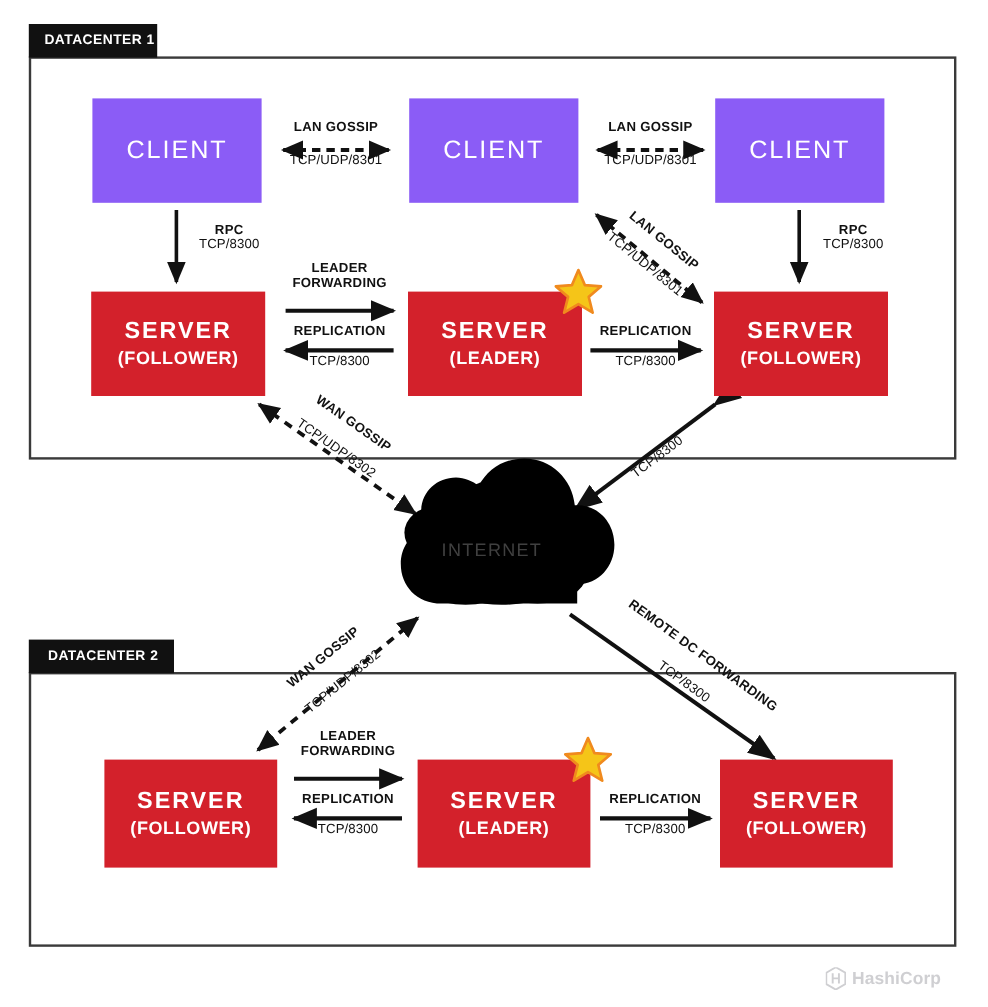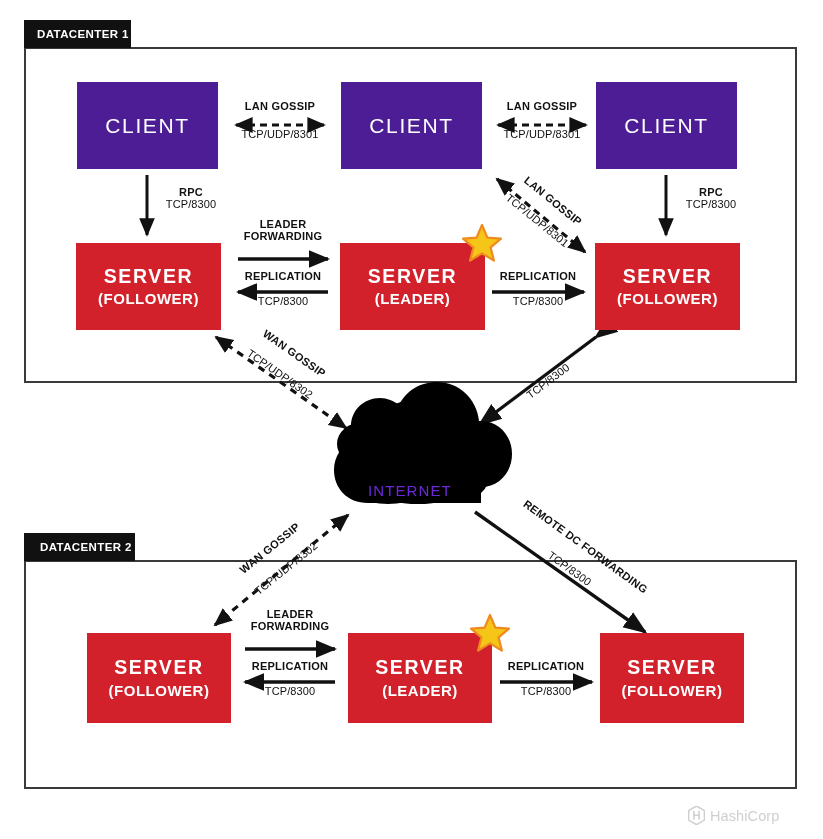--- a/index.html
+++ b/index.html
@@ -36,21 +36,21 @@
   
   .node{
     position:absolute;
     display:flex;
     flex-direction:column;
     align-items:center;
     justify-content:center;
     box-sizing:border-box;
     z-index:3;
   }
-  .node.client{background:#4c1d95;text-align:right;}
+  .node.client{background:#8b5cf6;text-align:right;}
   .node.server{background:#D3212B;}
   .node .n-title{
     color:#ffffff;
     font-size:21px;
     letter-spacing:1.6px;
     line-height:1;
   }
   .node.server .n-title{font-size:19.5px;font-weight:bold;}
   .node .n-sub{
     color:#ffffff;
@@ -63,26 +63,25 @@
 
   
   .star{
     position:absolute;
     width:40px;height:40px;
     z-index:8;
     pointer-events:none;
   }
   .cloud-label{
     position:absolute;
-    color:#6d28d9;
+    color:#404040;
     font-size:15px;
     letter-spacing:1.1px;
     z-index:5;
     white-space:nowrap;
-    margin-top:32px;
   }
 
   
   .elabel{
     position:absolute;
     text-align:center;
     white-space:nowrap;
     z-index:7;
     line-height:1.12;
   }
@@ -108,21 +107,21 @@
   .hashi{
     position:absolute;
     display:flex;
     align-items:center;
     gap:5px;
     z-index:6;
   }
   .hashi .hc-text{
     color:#cfcfd2;
     font-size:14.5px;
-    font-weight:normal;
+    font-weight:bold;
     letter-spacing:.1px;
   }
 </style>
 </head>
 <body>
 
 <div id="stage">
 
   <svg id="arrows" viewBox="0 0 823 839">
     <defs>
@@ -299,21 +298,21 @@
     <span class="t2" style="margin-top:14px;display:block;">TCP/UDP/8302</span>
   </div>
   <div class="elabel rot" style="left:490px;top:538px;width:175px;transform:rotate(36deg);">
     <span class="t1">REMOTE DC FORWARDING</span>
     <span class="t2" style="margin-top:15px;display:block;">TCP/8300</span>
   </div>
 
   <div class="cloud-label" style="left:368px;top:450px;">INTERNET</div>
 
   <div class="dc-frame" style="left:24px;top:560px;width:773px;height:229px;"></div>
-  <div class="dc-tab" style="left:24px;top:533px;width:111px;height:28px;padding-left:16px;">
+  <div class="dc-tab" style="left:24px;top:533px;width:121px;height:28px;padding-left:16px;">
     <span>DATACENTER 2</span>
   </div>
 
   <div class="node server" style="left:87px;top:633px;width:144px;height:90px;">
     <span class="n-title">SERVER</span>
     <span class="n-sub">(FOLLOWER)</span>
   </div>
   <div class="node server" style="left:348px;top:633px;width:144px;height:90px;">
     <span class="n-title">SERVER</span>
     <span class="n-sub">(LEADER)</span>

